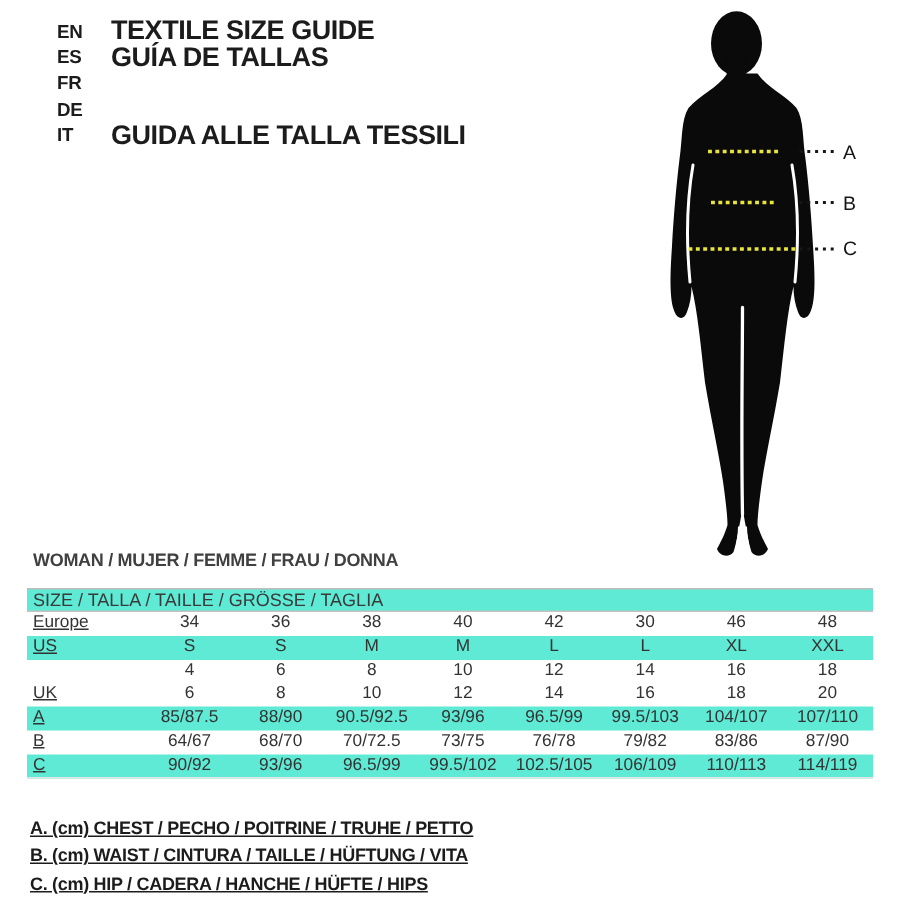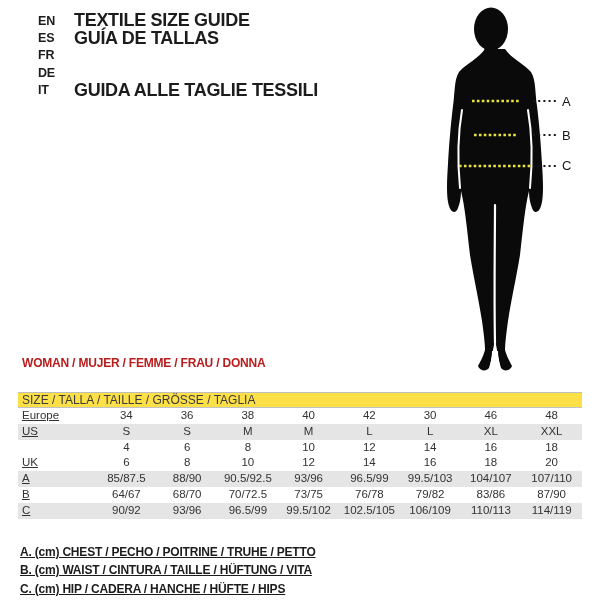--- a/index.html
+++ b/index.html
@@ -25,36 +25,36 @@
   .measure-label {
     position:absolute; left:562px; font-size:13px; font-weight:400; color:#161616;
     line-height:16px; width:16px; text-align:left;
   }
   #mlabel-A { top:94px; }
   #mlabel-B { top:128px; }
   #mlabel-C { top:158px; }
 
   
   .section-title {
-    position:absolute; left:22px; top:356px; font-size:12px; font-weight:700;
-    letter-spacing:-0.2px; color:#b91c1c; white-space:nowrap;
+    position:absolute; left:22px; top:366px; font-size:12px; font-weight:700;
+    letter-spacing:-0.2px; color:#404040; white-space:nowrap;
   }
 
   
   .size-table { position:absolute; left:18px; top:392px; width:564px; }
   .size-table-header {
-    height:16px; line-height:15px; background:#fde047;
+    height:16px; line-height:15px; background:#5eead4;
     border-top:1px solid #bdbdbd; border-bottom:1px solid #c2c2c2;
     font-size:12px; color:#3a3a3a; padding-left:4px; white-space:nowrap;
   }
   .trow {
     display:grid; grid-template-columns:78px repeat(8, 1fr);
     height:15.8px; align-items:center;
   }
-  .trow.shaded { background:#e5e5e5; }
+  .trow.shaded { background:#5eead4; }
   .trow:last-child { border-bottom:1px solid #e3e3e3; }
   .tcell {
     font-size:11.5px; color:#333333; text-align:center; white-space:nowrap;
     line-height:15.8px;
   }
   .tcell.label { text-align:left; padding-left:4px; color:#333333;text-decoration:underline; }
 
   
   .legend-block { position:absolute; left:20px; top:543px;text-decoration:underline; }
   .legend-line {
@@ -77,21 +77,21 @@
       <span class="lang-title">GUÍA DE TALLAS</span>
     </div>
     <div class="lang-line">
       <span class="lang-code">FR</span>
     </div>
     <div class="lang-line">
       <span class="lang-code">DE</span>
     </div>
     <div class="lang-line">
       <span class="lang-code">IT</span>
-      <span class="lang-title">GUIDA ALLE TAGLIE TESSILI</span>
+      <span class="lang-title">GUIDA ALLE TALLA TESSILI</span>
     </div>
   </div>
 
   <div class="figure-wrap">
     <svg width="140" height="368" viewBox="0 0 140 368" xmlns="http://www.w3.org/2000/svg">
 
       <ellipse cx="66" cy="24" rx="17" ry="21.5" fill="#0a0a0a"></ellipse>
 
       <rect x="59.5" y="32" width="13" height="18" fill="#0a0a0a"></rect>
 

